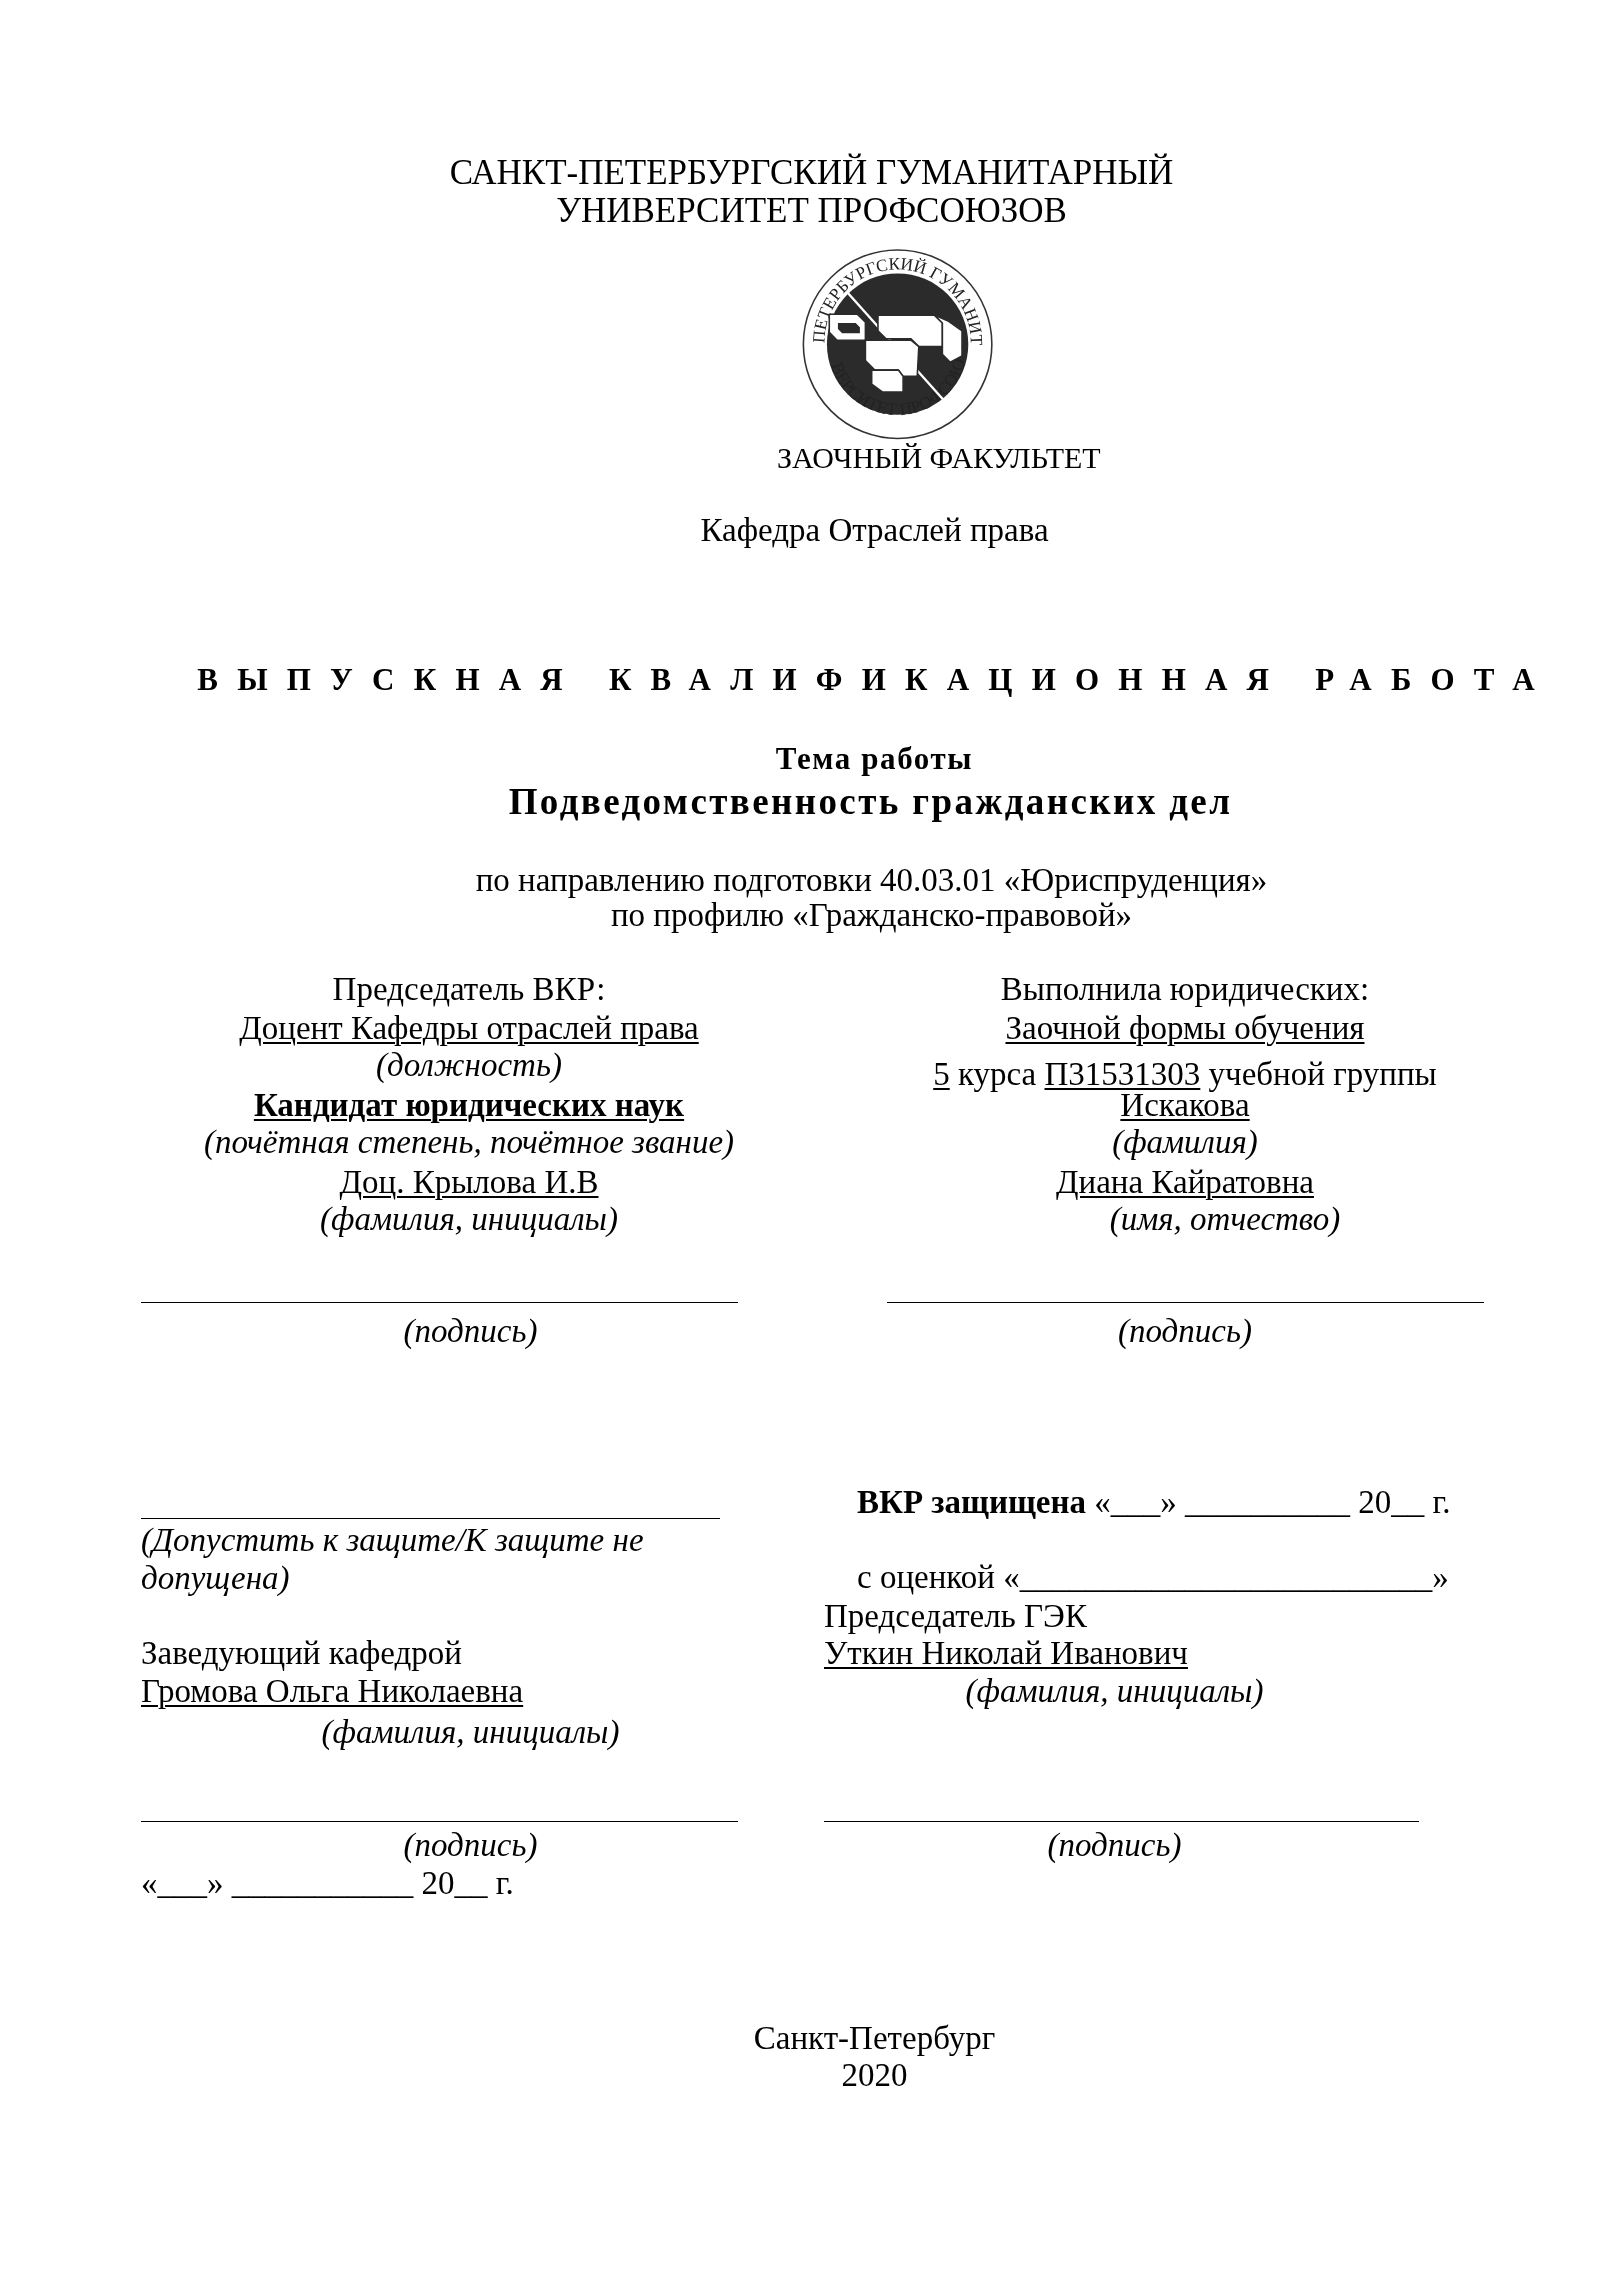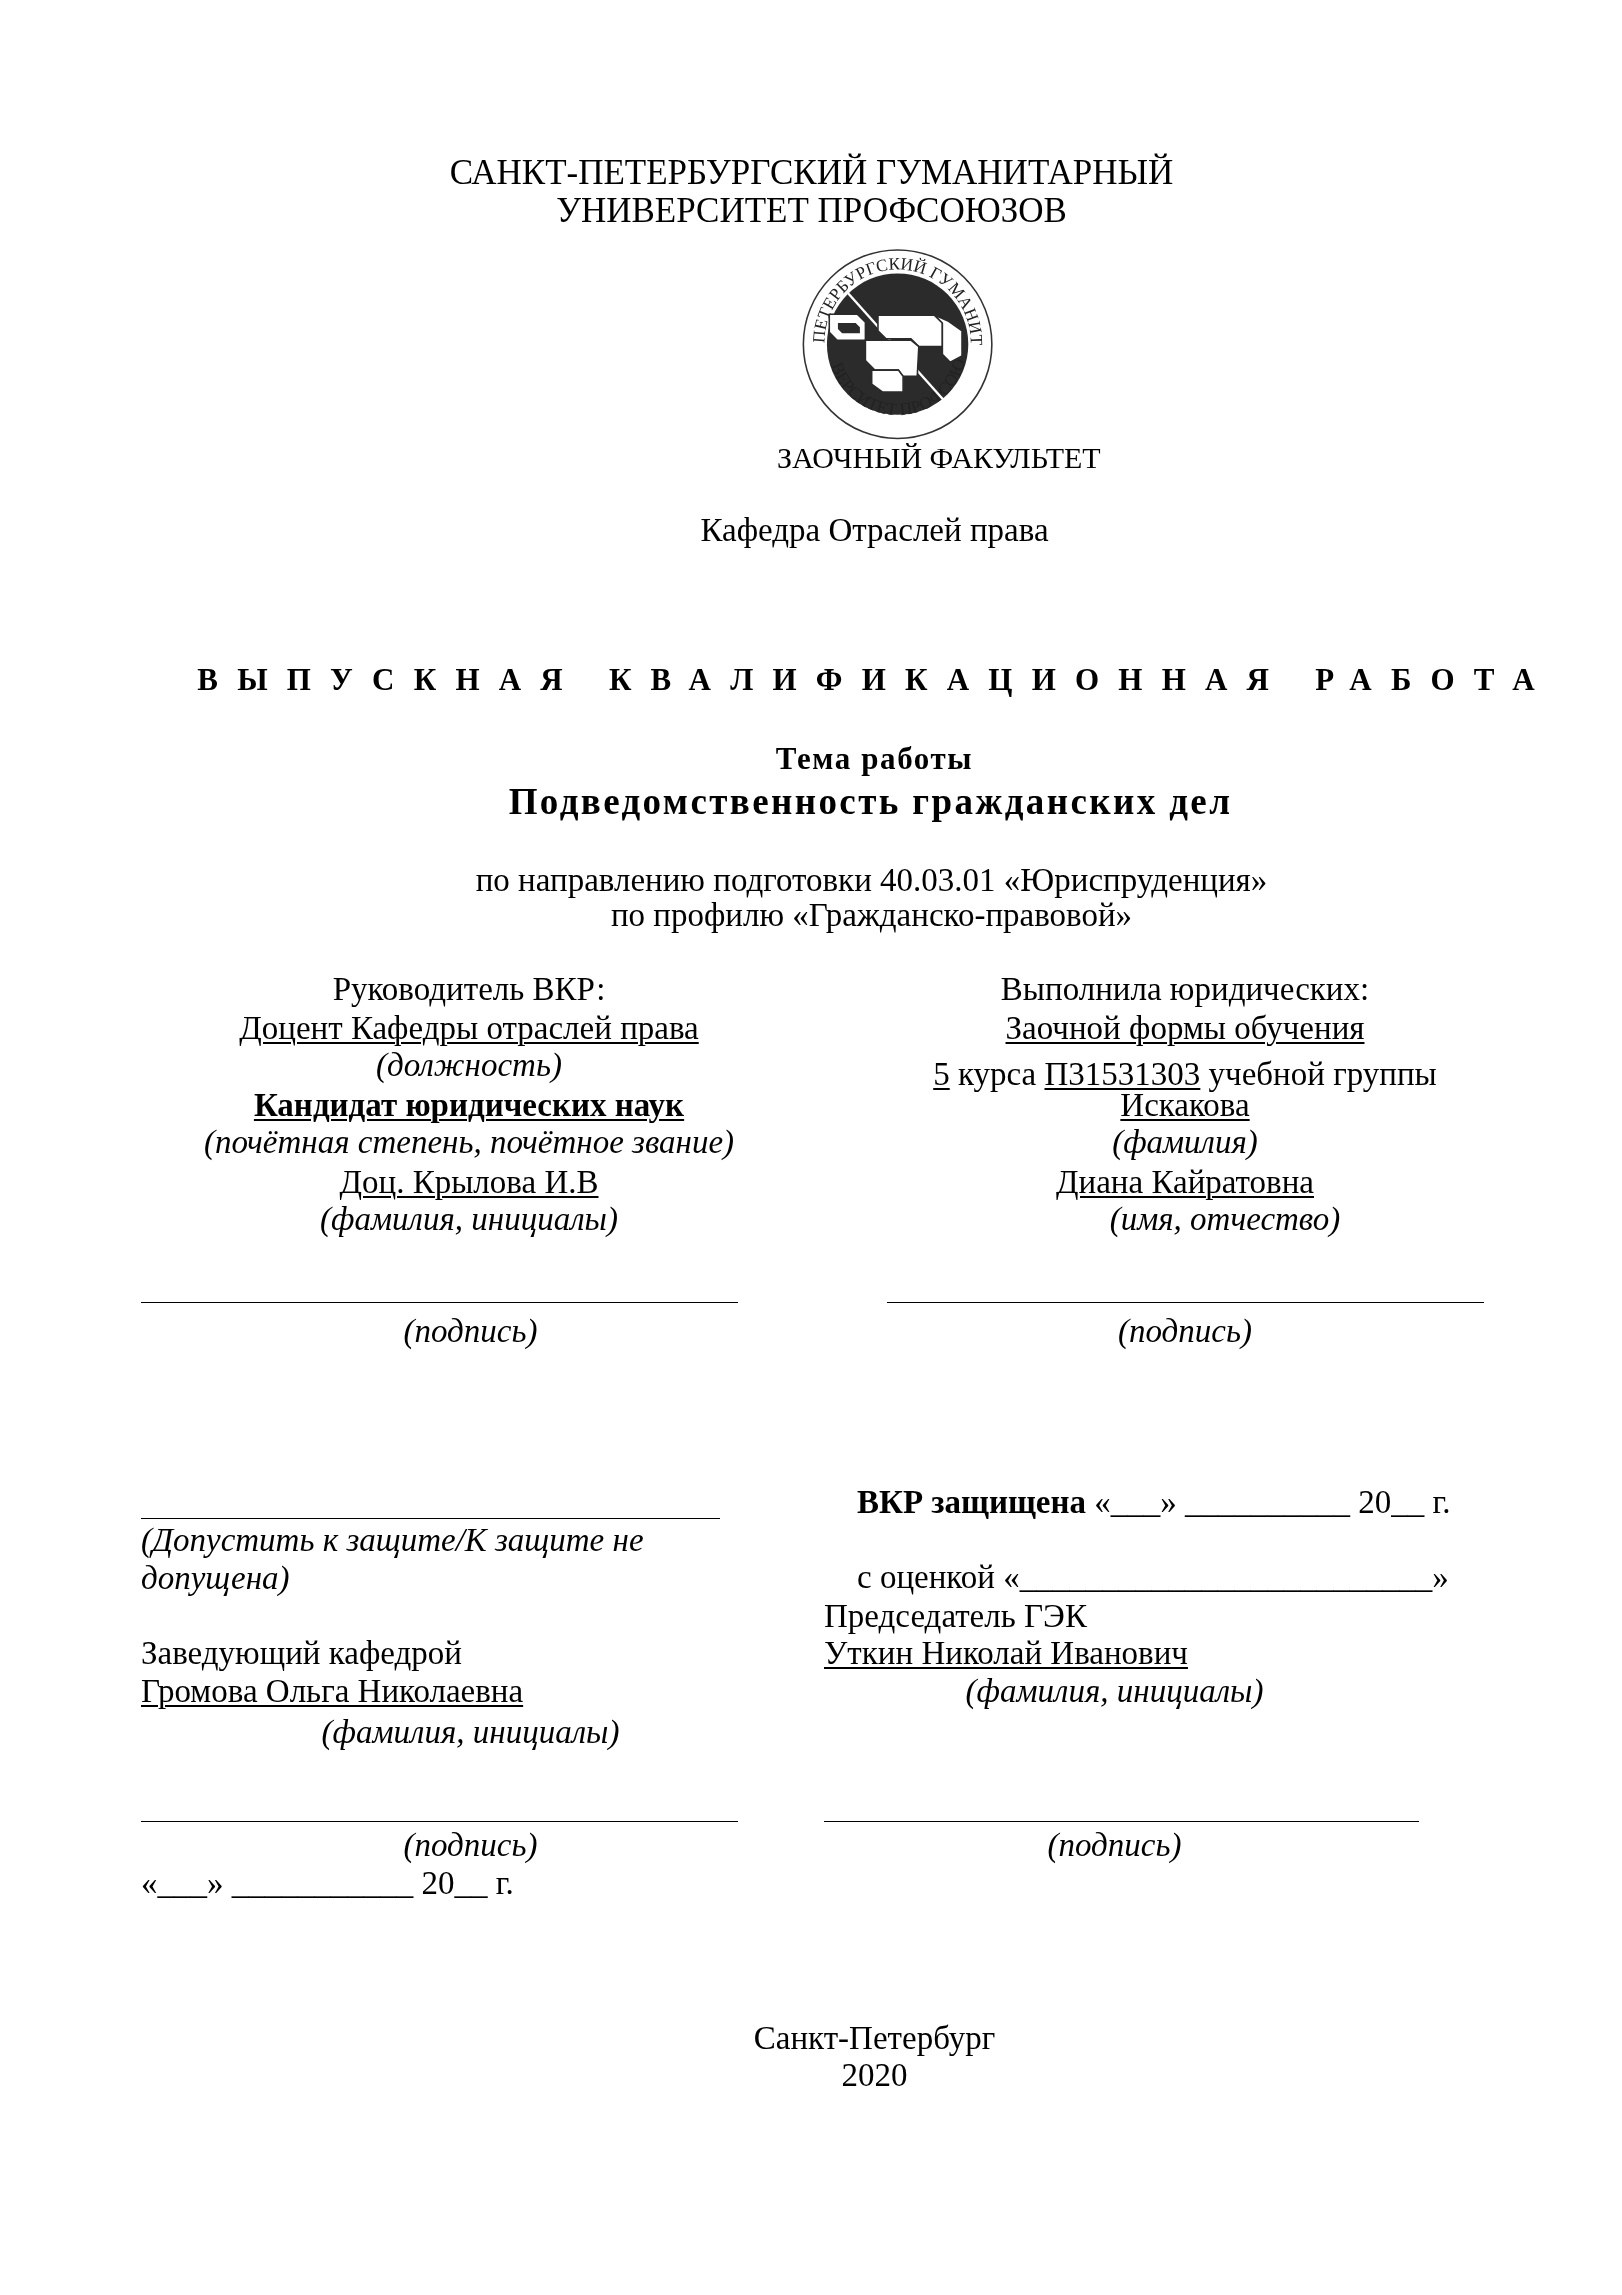--- a/index.html
+++ b/index.html
@@ -53,21 +53,21 @@
 <div class="ln c f28" style="left:777px;width:238px;top:441px;">ЗАОЧНЫЙ ФАКУЛЬТЕТ</div>
 <div class="ln c f42" style="left:0;width:1749px;top:512px;">Кафедра Отраслей права</div>
 
 <div class="ln c f40 b spaced" style="left:0;width:1751px;top:663px;">ВЫПУСКНАЯ КВАЛИФИКАЦИОННАЯ РАБОТА</div>
 <div class="ln c f40 b" style="left:0;width:1749px;top:742px;letter-spacing:1.6px;">Тема работы</div>
 <div class="ln c b" style="left:0;width:1741px;top:782px;font-size:37px;letter-spacing:2.4px;">Подведомственность гражданских дел</div>
 <div class="ln c f42" style="left:0;width:1743px;top:862px;">по направлению подготовки 40.03.01 «Юриспруденция»</div>
 <div class="ln c f42" style="left:0;width:1743px;top:897px;">по профилю «Гражданско-правовой»</div>
 
 <div>
-  <div class="ln c f42" style="left:155px;width:628px;top:971px;">Руководитель ВКР:</div>
+  <div class="ln c f42" style="left:155px;width:628px;top:971px;">Председатель ВКР:</div>
   <div class="ln c f42" style="left:155px;width:628px;top:1010px;">
     <span class="u">Доцент Кафедры отраслей права</span>
   </div>
   <div class="ln c f42 it" style="left:155px;width:628px;top:1047px;">(должность)</div>
   <div class="ln c f42 b" style="left:155px;width:628px;top:1087px;">
     <span class="u">Кандидат юридических наук</span>
   </div>
   <div class="ln c f42 it" style="left:155px;width:628px;top:1124px;">(почётная степень, почётное звание)</div>
   <div class="ln c f42" style="left:155px;width:628px;top:1164px;">
     <span class="u">Доц. Крылова И.В</span>

